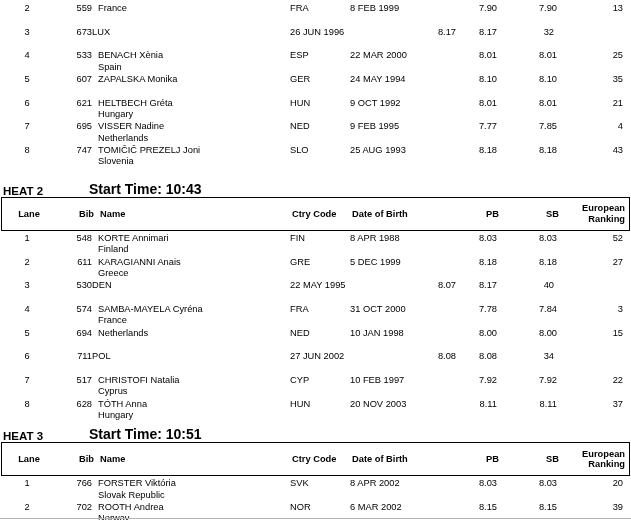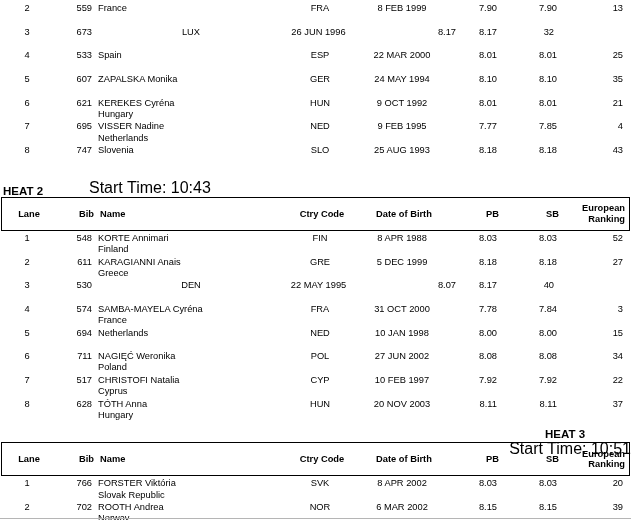--- a/index.html
+++ b/index.html
@@ -15,48 +15,48 @@
   .row {
     display:grid;
     grid-template-columns:54px 38px 198px 60px 107px 41px 60px 69px;
     align-items:start;
     min-height:23.7px;
     line-height:11.2px;
   }
   .c-lane  { text-align:center; }
   .c-bib   { text-align:right; }
   .c-name  { text-align:left; padding-left:6px; }
-  .c-ctry  { text-align:center; }
-  .c-dob   { text-align:center; padding-right:3px; }
+  .c-ctry  { }
+  .c-dob   { text-align:left; padding-right:3px; }
   .c-pb    { text-align:right; padding-right:1px; }
   .c-sb    { text-align:right; padding-right:1px; }
   .c-rank  { text-align:right; padding-right:4px; }
   .country-line { line-height:11.2px; }
 
   
   .heat-line { display:flex; height:14px; align-items:flex-end; padding-left:3px; }
   .heat-label { font-weight:bold; font-size:11.5px; width:86px; }
-  .start-time { font-weight:normal; font-size:16px; }
+  .start-time { font-weight:bold; font-size:14px; }
 
   
   .thead {
     display:grid;
     grid-template-columns:54px 38px 198px 60px 107px 41px 60px 69px;
     align-items:center;
     height:34px;
     border:1.4px solid #000;
     font-weight:bold;
     margin-left:1px; margin-right:1px;
     line-height:10.5px;
   }
   .thead .c-rank { line-height:10.8px; }
 
   .rows-block { margin-top:2px; }
   .heat2-line { margin-top:14px; }
-  .heat3-line { margin-top:6px;flex-direction:column; }
+  .heat3-line { margin-top:6px; }
 
   .bottom-rule {
     position:absolute; left:0; bottom:1px; width:631px; height:0;
     border-top:1px solid #b5b5b5;
   }
 </style>
 </head>
 <body>
 
 <div class="page">
@@ -82,20 +82,21 @@
     <div class="c-dob">26 JUN 1996</div>
     <div class="c-pb">8.17</div>
     <div class="c-sb">8.17</div>
     <div class="c-rank">32</div>
   </div>
 
   <div class="row">
     <div class="c-lane">4</div>
     <div class="c-bib">533</div>
     <div class="c-name">
+      <div>BENACH Xènia</div>
       <div class="country-line">Spain</div>
     </div>
     <div class="c-ctry">ESP</div>
     <div class="c-dob">22 MAR 2000</div>
     <div class="c-pb">8.01</div>
     <div class="c-sb">8.01</div>
     <div class="c-rank">25</div>
   </div>
 
   <div class="row">
@@ -108,21 +109,21 @@
     <div class="c-dob">24 MAY 1994</div>
     <div class="c-pb">8.10</div>
     <div class="c-sb">8.10</div>
     <div class="c-rank">35</div>
   </div>
 
   <div class="row">
     <div class="c-lane">6</div>
     <div class="c-bib">621</div>
     <div class="c-name">
-      <div>KEREKES Cyréna</div>
+      <div>HELTBECH Gréta</div>
       <div class="country-line">Hungary</div>
     </div>
     <div class="c-ctry">HUN</div>
     <div class="c-dob">9 OCT 1992</div>
     <div class="c-pb">8.01</div>
     <div class="c-sb">8.01</div>
     <div class="c-rank">21</div>
   </div>
 
   <div class="row">
@@ -136,20 +137,21 @@
     <div class="c-dob">9 FEB 1995</div>
     <div class="c-pb">7.77</div>
     <div class="c-sb">7.85</div>
     <div class="c-rank">4</div>
   </div>
 
   <div class="row">
     <div class="c-lane">8</div>
     <div class="c-bib">747</div>
     <div class="c-name">
+      <div>TOMIČIČ PREZELJ Joni</div>
       <div class="country-line">Slovenia</div>
     </div>
     <div class="c-ctry">SLO</div>
     <div class="c-dob">25 AUG 1993</div>
     <div class="c-pb">8.18</div>
     <div class="c-sb">8.18</div>
     <div class="c-rank">43</div>
   </div>
 </div>
 
@@ -231,24 +233,20 @@
     <div class="c-ctry">NED</div>
     <div class="c-dob">10 JAN 1998</div>
     <div class="c-pb">8.00</div>
     <div class="c-sb">8.00</div>
     <div class="c-rank">15</div>
   </div>
 
   <div class="row">
     <div class="c-lane">6</div>
     <div class="c-bib">711</div>
-    <div class="c-name">
-      <div>NAGIĘĆ Weronika</div>
-      <div class="country-line">Poland</div>
-    </div>
     <div class="c-ctry">POL</div>
     <div class="c-dob">27 JUN 2002</div>
     <div class="c-pb">8.08</div>
     <div class="c-sb">8.08</div>
     <div class="c-rank">34</div>
   </div>
 
   <div class="row">
     <div class="c-lane">7</div>
     <div class="c-bib">517</div>

